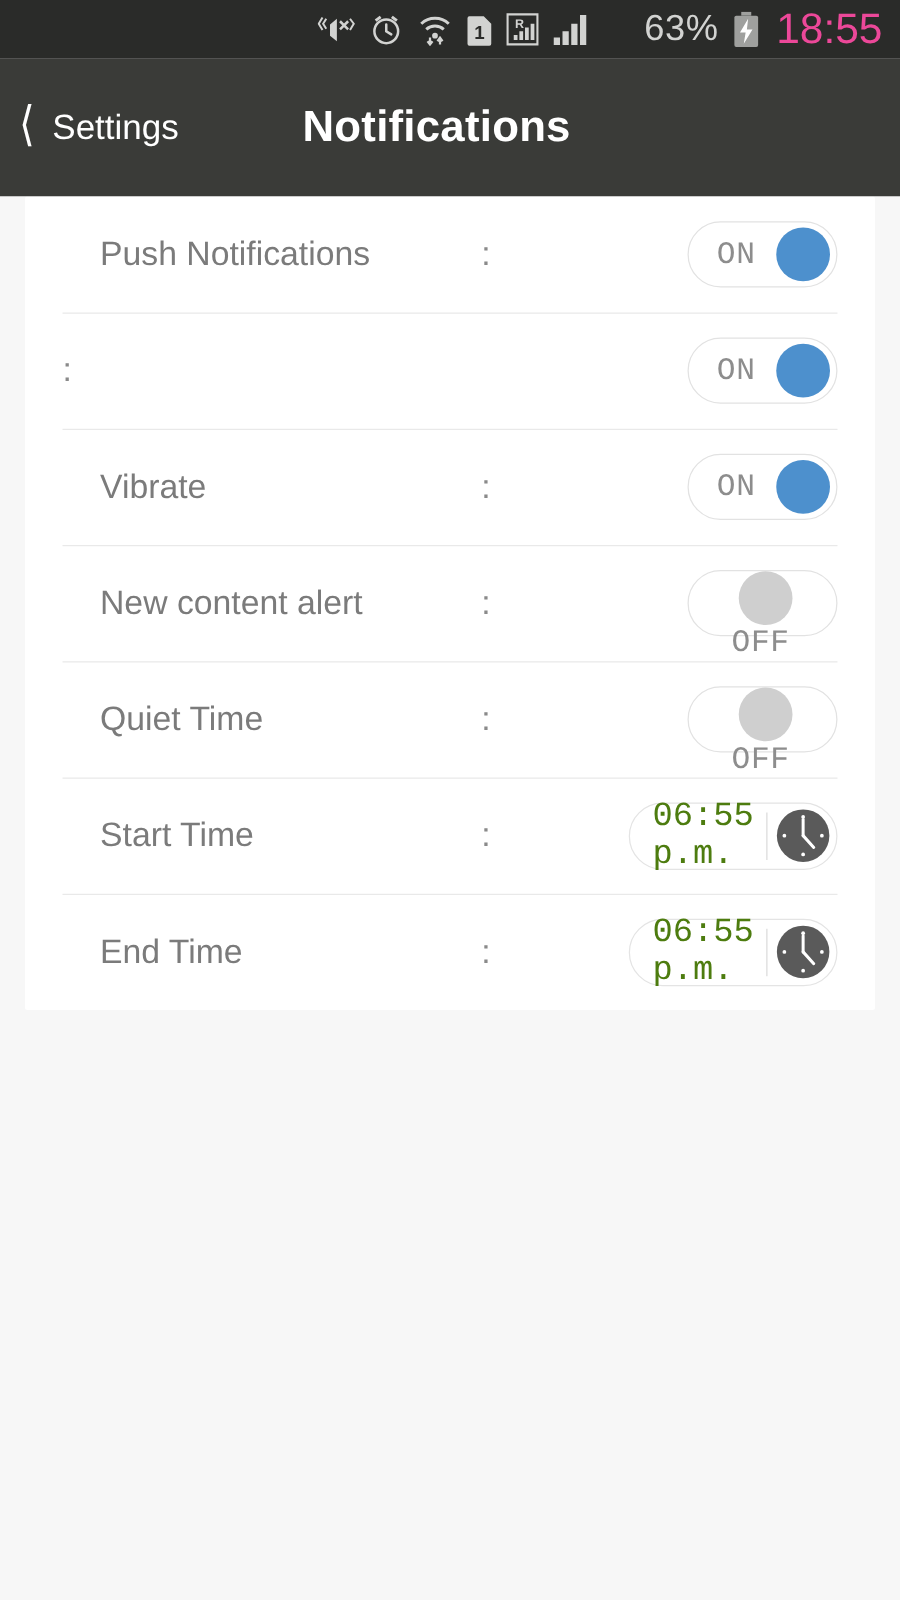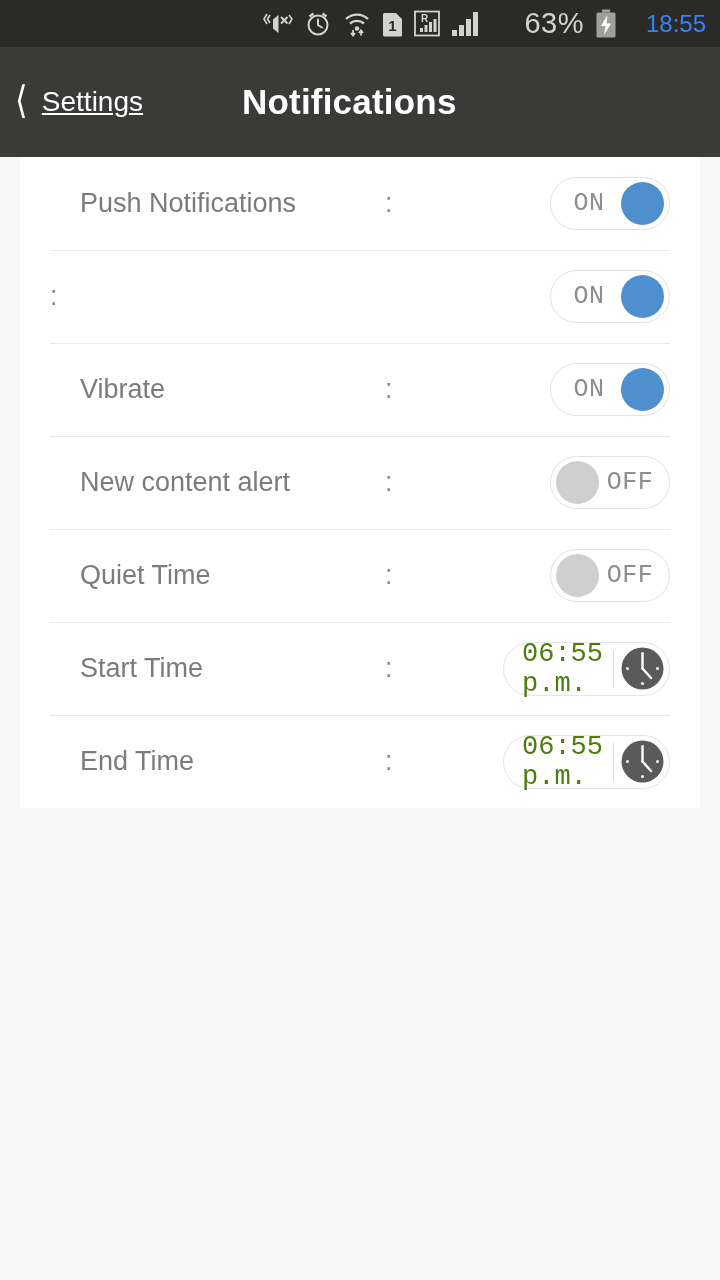--- a/index.html
+++ b/index.html
@@ -15,34 +15,34 @@
     height:47px; background:#2a2b29;
     display:flex; align-items:center; justify-content:flex-end;
     padding-right:14px; gap:11px;
   }
   .sb-icon{ display:flex; align-items:center; justify-content:center; }
   .sb-text{
     color:#d2d3d1; font-size:29px; letter-spacing:.5px;
     font-family:"Liberation Sans", sans-serif;
     margin-left:32px;
   }
-  .sb-time{ color:#3b82f6; font-size:24px; margin-left:18px; }
+  .sb-time{ color:#ec4899; font-size:34px; margin-left:2px; }
 
   
   .header{
     height:110px; background:#3a3b38;
     display:flex; align-items:center; position:relative;
   }
   .back-area{
     display:flex; align-items:center; gap:13px;
     padding-left:14px; height:100%; cursor:pointer;
   }
   .chevron{ color:#ffffff; font-size:38px; font-weight:300; line-height:1;
             transform:scaleX(.85); margin-top:-4px; }
-  .back-label{ color:#ffffff; font-size:28px;text-decoration:underline; }
+  .back-label{ color:#ffffff; font-size:28px; }
   .title{
     position:absolute; left:242px; top:50%; transform:translateY(-50%);
     color:#ffffff; font-size:35px; font-weight:bold; letter-spacing:.2px;
   }
 
   
   .card{
     background:#ffffff; margin:0 20px 0 20px;
     border-radius:2px; padding:0 30px;
   }
@@ -60,20 +60,21 @@
   }
   .colon{ color:#8a8a8a; font-size:27px; width:110px; }
   .row-control{ margin-left:auto; display:flex; align-items:flex-start;font-family:Liberation Mono, monospace; }
 
   
   .toggle{
     width:120px; height:53px; border-radius:27px;
     border:1px solid #e2e2e2; background:#ffffff;
     display:flex; align-items:center; cursor:pointer;
     position:relative;
+    flex-direction:column;
   }
   .toggle .knob{
     width:43px; height:43px; border-radius:50%; flex:0 0 auto;
   }
   .toggle .state{
     font-size:25px; color:#8d8d8d; flex:1; text-align:center;
     letter-spacing:.5px;
   }
   .toggle.on{ flex-direction:row; padding:0 5px 0 0; }
   .toggle.on .knob{ background:#4d90cd; order:2; }

